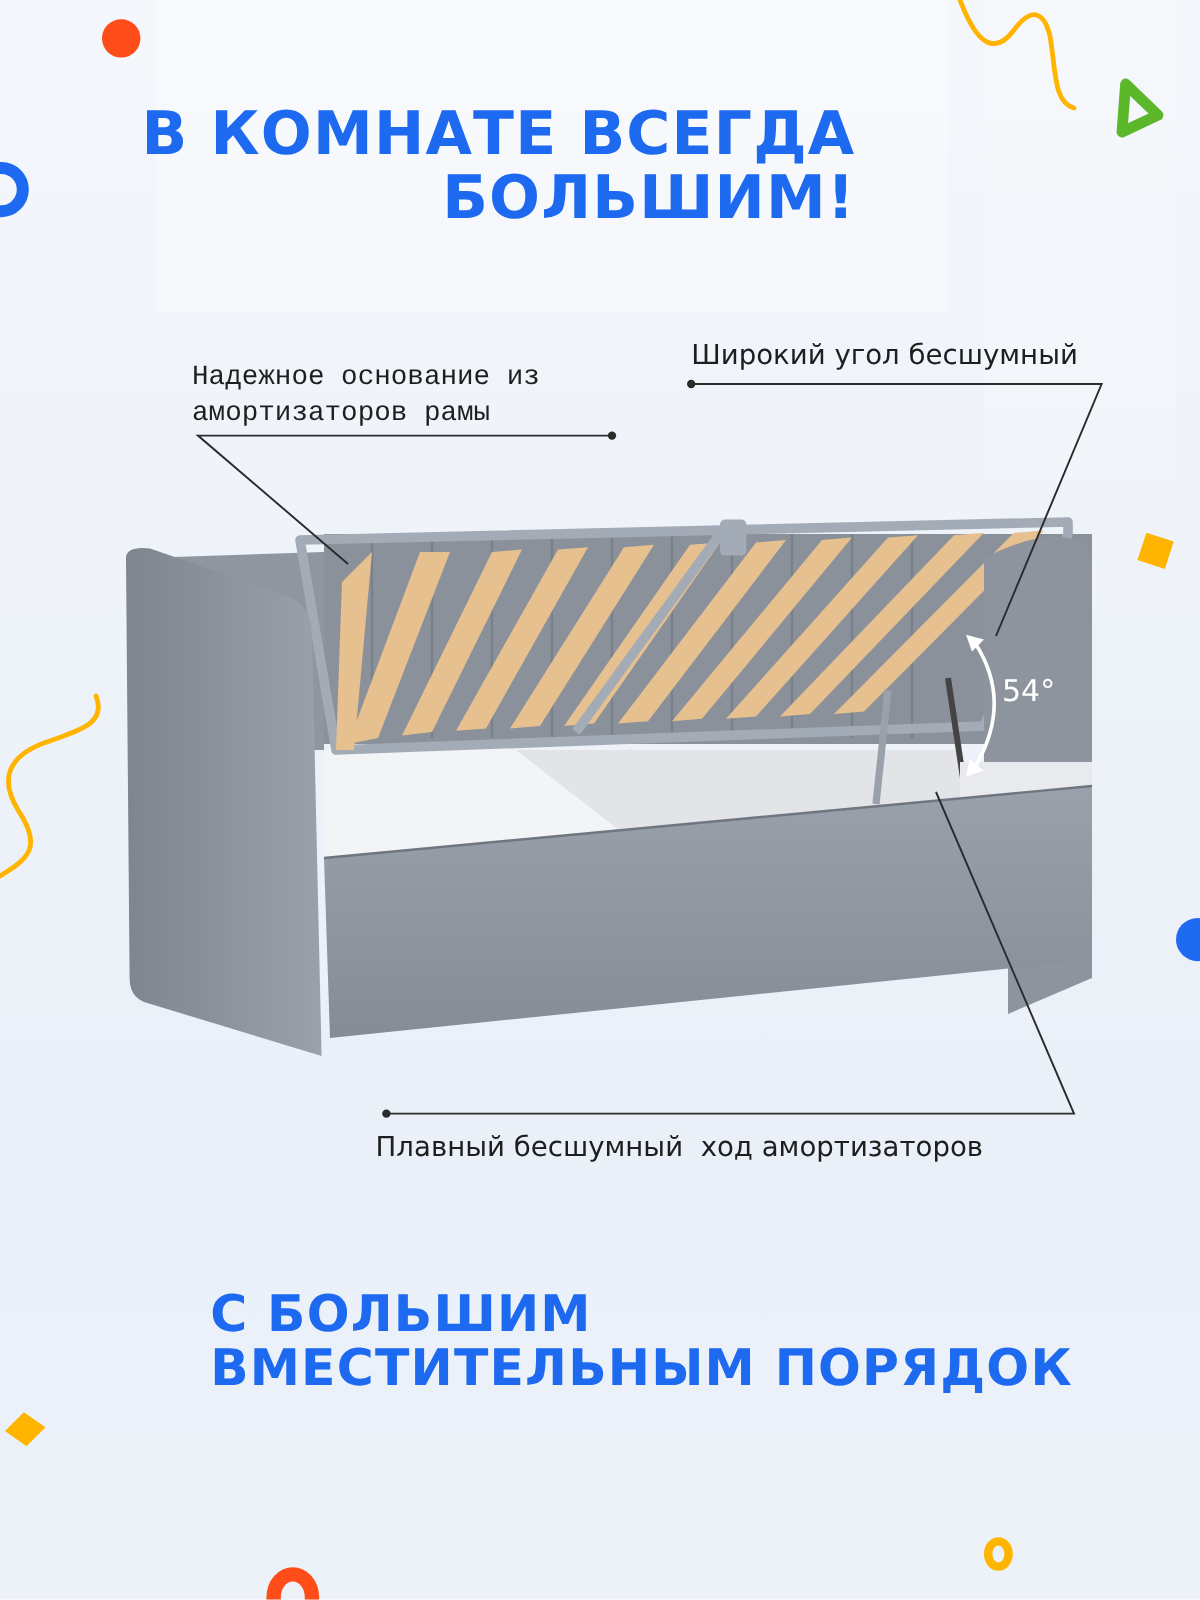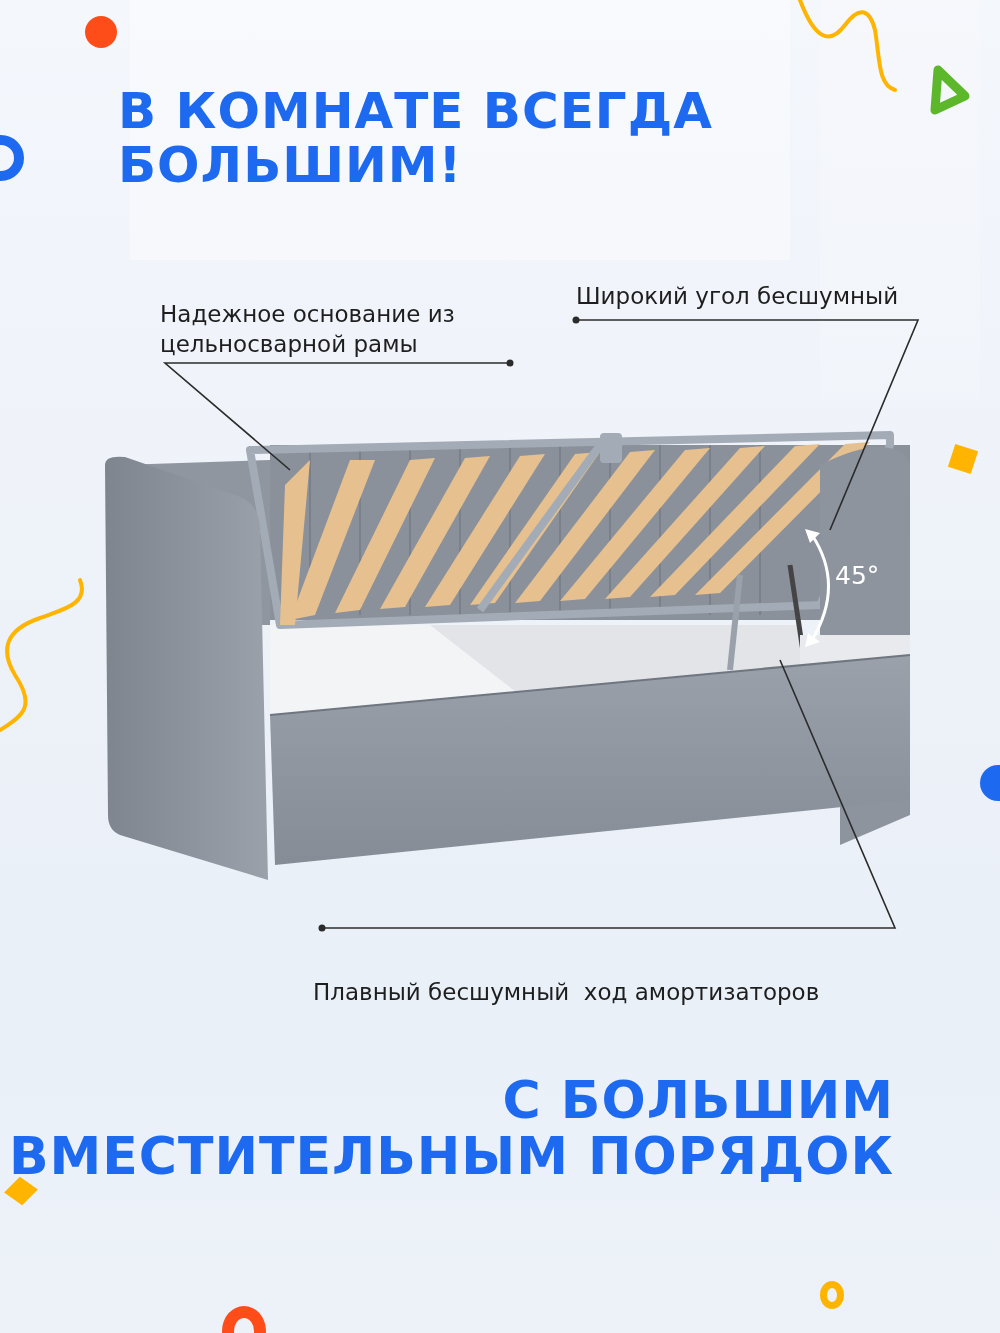--- a/index.html
+++ b/index.html
@@ -1,22 +1,22 @@
 <!DOCTYPE html>
 <html><head>
 <meta charset="utf-8">
 <style>
   html,body{margin:0;padding:0;}
   body{width:1000px;height:1333px;position:relative;overflow:hidden;
     background:linear-gradient(180deg,#f4f7fc 0%,#eef2f9 40%,#eaf0f8 75%,#edf2f9 100%);
     font-family:"Liberation Sans",sans-serif;}
   .bg-panel{position:absolute;background:rgba(255,255,255,0.35);}
-  .title{position:absolute;color:#1d6af0;font-family:"DejaVu Sans",sans-serif;font-weight:bold;letter-spacing:1px;line-height:1.08;margin:0;}
+  .title{position:absolute;color:#1d6af0;font-family:"DejaVu Sans",sans-serif;font-weight:bold;letter-spacing:1px;line-height:1.08;margin:0;text-align:right;}
   #title-top{left:118px;top:84px;font-size:50px;}
-  #title-bottom{right:106px;top:1072px;font-size:52px;text-align:right;}
+  #title-bottom{right:106px;top:1072px;font-size:42px;text-align:left;}
   .callout{position:absolute;font-family:"DejaVu Sans",sans-serif;color:#1e1e1e;font-size:23px;line-height:1.3;white-space:nowrap;}
   .deco{position:absolute;}
   svg{display:block;}
 </style>
 </head>
 <body>
 
 <div class="bg-panel" style="left:130px;top:0;width:660px;height:260px;"></div>
 <div class="bg-panel" style="left:820px;top:0;width:160px;height:400px;opacity:.5;"></div>
 
@@ -90,41 +90,41 @@
 
   <polygon points="170,290 810,230 810,375 175,440" fill="url(#front)"></polygon>
   <line x1="170" y1="290" x2="810" y2="230" stroke="#6f7680" stroke-width="2"></line>
 
   <path d="M5,40 Q5,30 25,32 L135,70 Q160,78 160,105 L168,455 L20,410 Q8,405 8,390 Z" fill="url(#side)"></path>
 
   <path d="M712,110 Q745,160 712,215" fill="none" stroke="#fff" stroke-width="3"></path>
   <polygon points="705,104 720,108 710,118" fill="#fff"></polygon>
   <polygon points="705,222 720,217 708,208" fill="#fff"></polygon>
 </svg>
-<div class="callout" style="left:835px;top:560px;color:#fff;font-size:25px;">45°</div>
+<div class="callout" style="left:835px;top:560px;color:#fff;font-size:25px;">54°</div>
 
 <svg class="deco" style="left:0;top:0;" width="1000" height="1333" viewBox="0 0 1000 1333">
   <g stroke="#2b2b2b" stroke-width="1.6" fill="none">
     <polyline points="510,363 165,363 290,470"></polyline>
     <polyline points="576,320 918,320 830,530"></polyline>
     <polyline points="322,928 895,928 780,660"></polyline>
   </g>
   <g fill="#2b2b2b">
     <circle cx="510" cy="363" r="3.5"></circle>
     <circle cx="576" cy="320" r="3.5"></circle>
     <circle cx="322" cy="928" r="3.5"></circle>
   </g>
 </svg>
 
-<div class="callout" style="left:160px;top:300px;">
+<div class="callout" style="left:160px;top:300px;font-family:Liberation Mono, monospace;">
   <span>Надежное основание из</span><br>
-  <span>цельносварной рамы</span>
+  <span>амортизаторов рамы</span>
 </div>
 <div class="callout" style="left:576px;top:282px;">Широкий угол бесшумный</div>
-<div class="callout" style="left:313px;top:978px;white-space:pre;">Плавный бесшумный  ход амортизаторов</div>
+<div class="callout" style="left:313px;top:942px;white-space:pre;">Плавный бесшумный  ход амортизаторов</div>
 
 <svg class="deco" style="left:0;top:570px;" width="90" height="170" viewBox="0 0 90 170">
   <path d="M80,10 C90,35 60,40 40,48 C5,60 0,80 15,105 C35,135 25,145 0,160" fill="none" stroke="#ffb400" stroke-width="4" stroke-linecap="round"></path>
 </svg>
 <div class="deco" style="left:951px;top:447px;width:24px;height:24px;background:#ffb400;transform:rotate(18deg);"></div>
 <div class="deco" style="left:980px;top:765px;width:36px;height:36px;border-radius:50%;background:#1d6af0;"></div>
 
 <h2 class="title" id="title-bottom">
   <span>С БОЛЬШИМ</span><br>
   <span>ВМЕСТИТЕЛЬНЫМ ПОРЯДОК</span>

